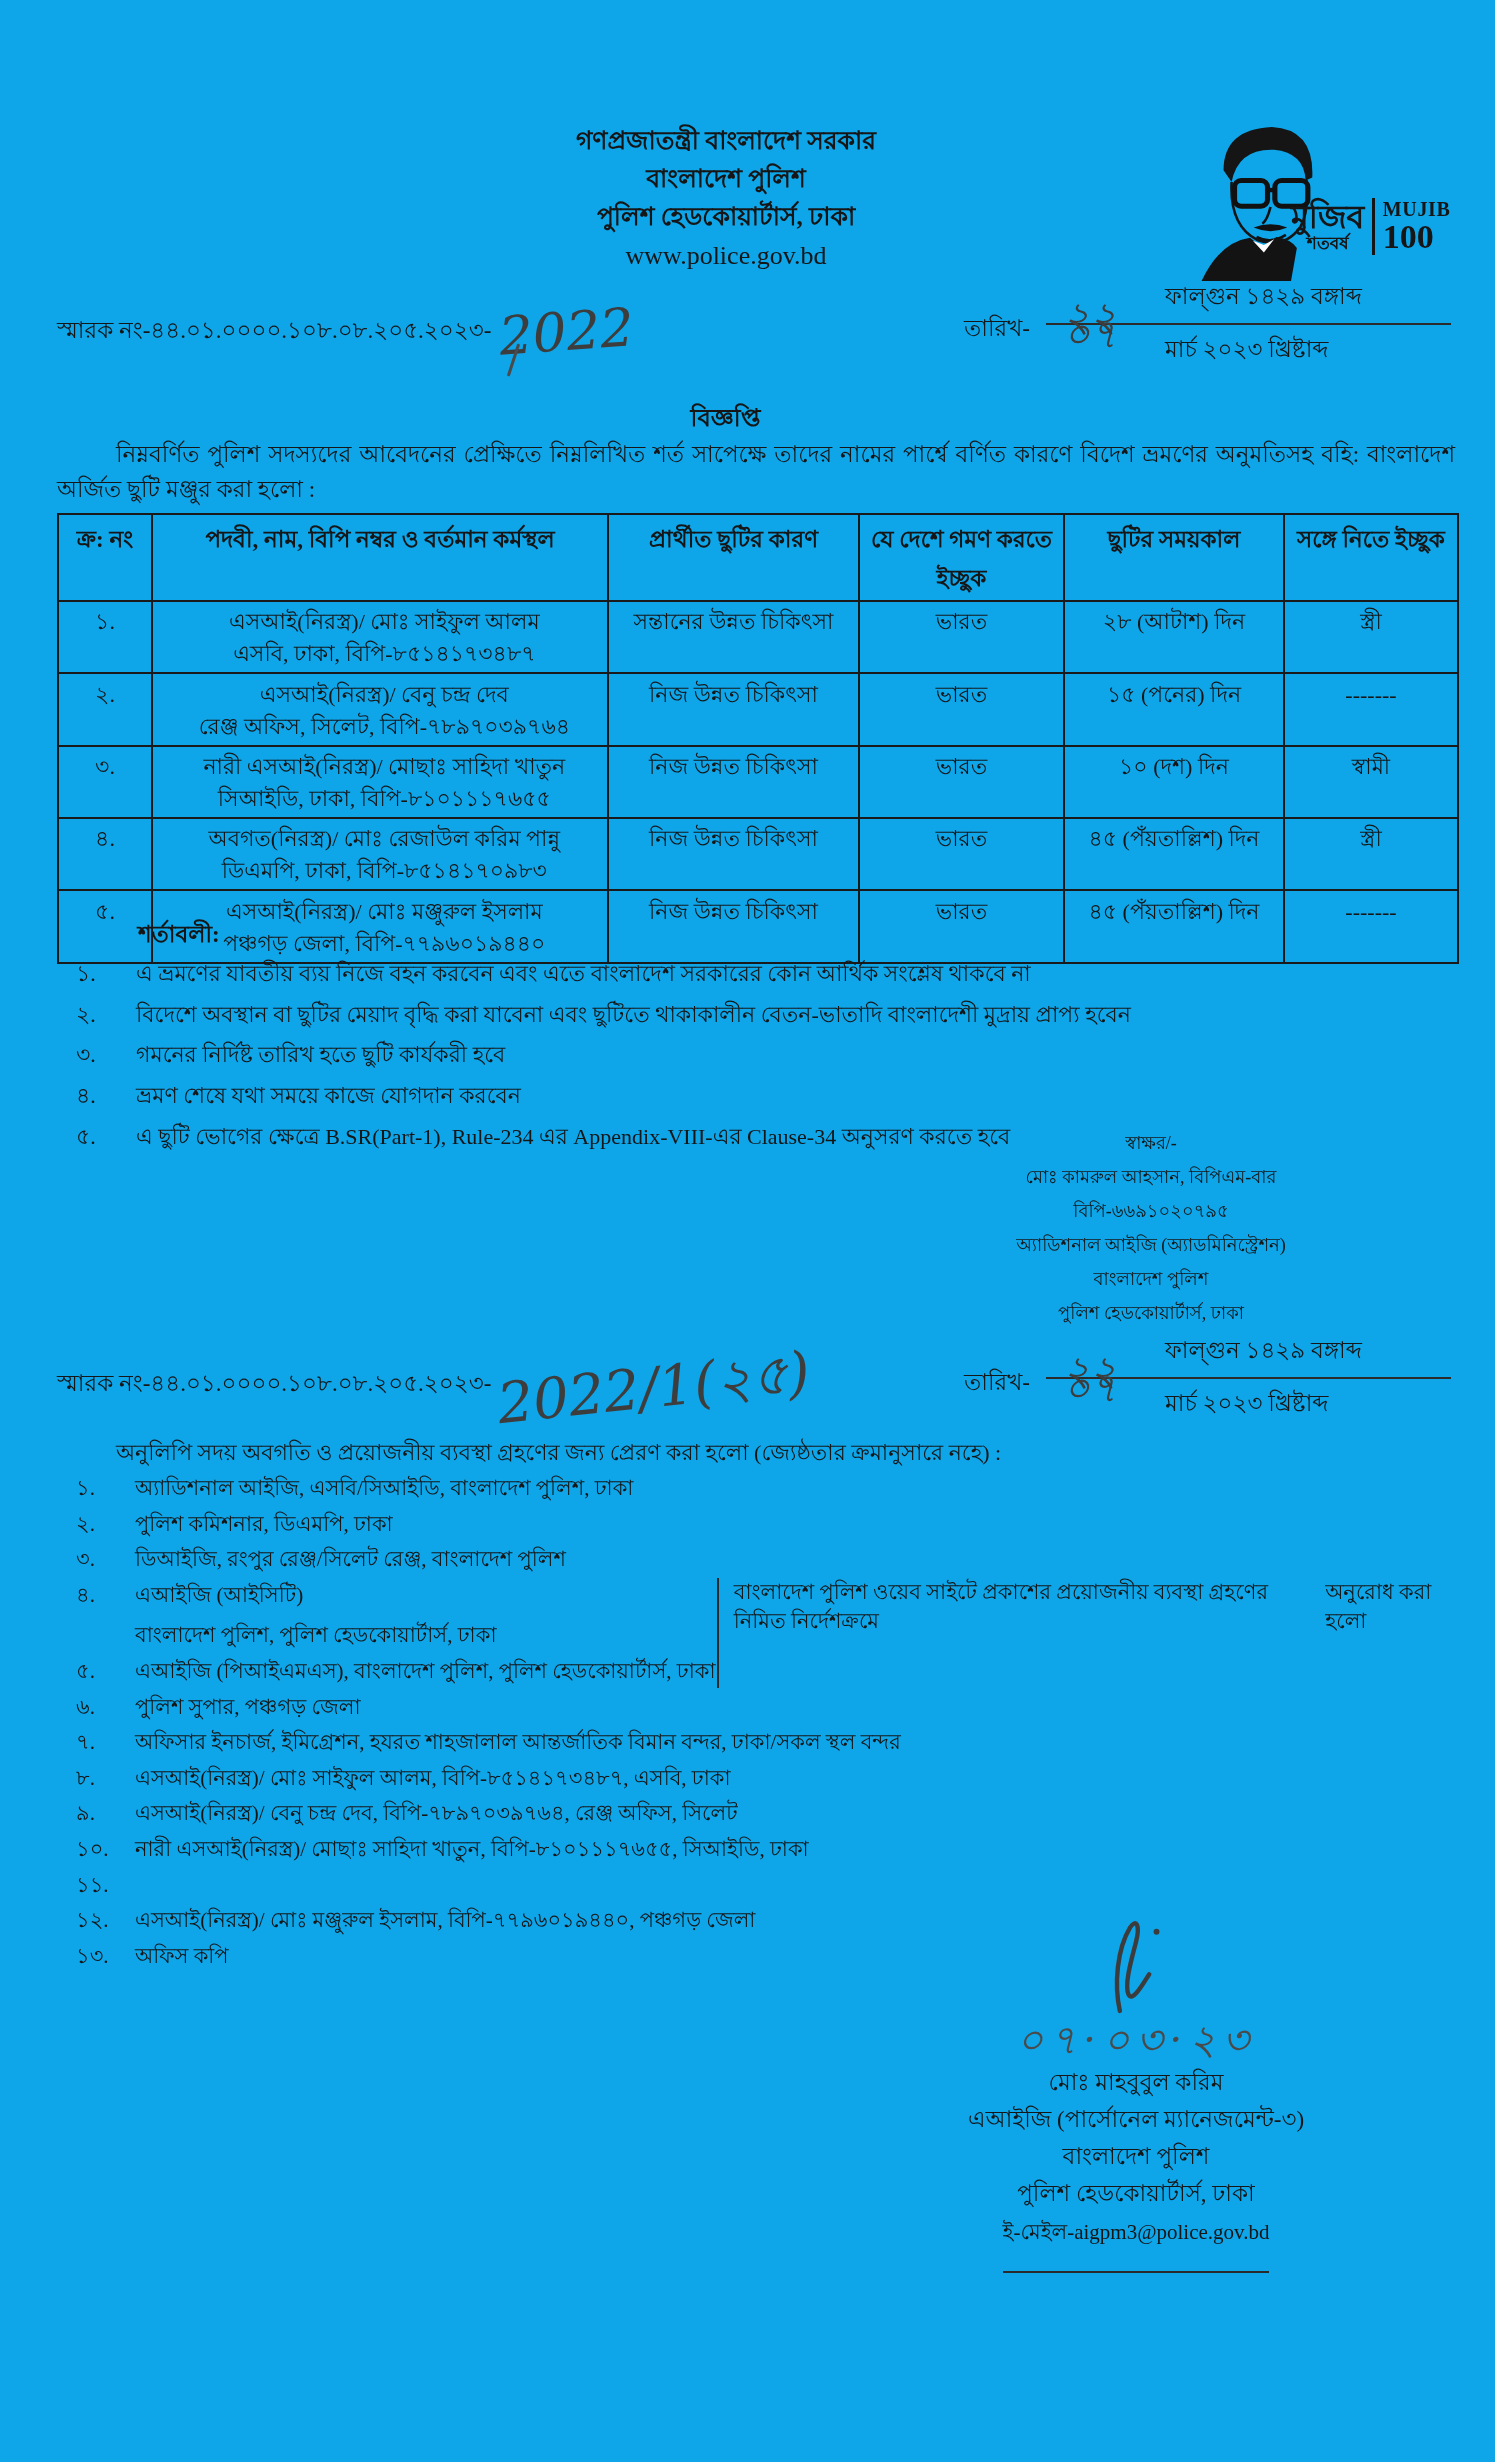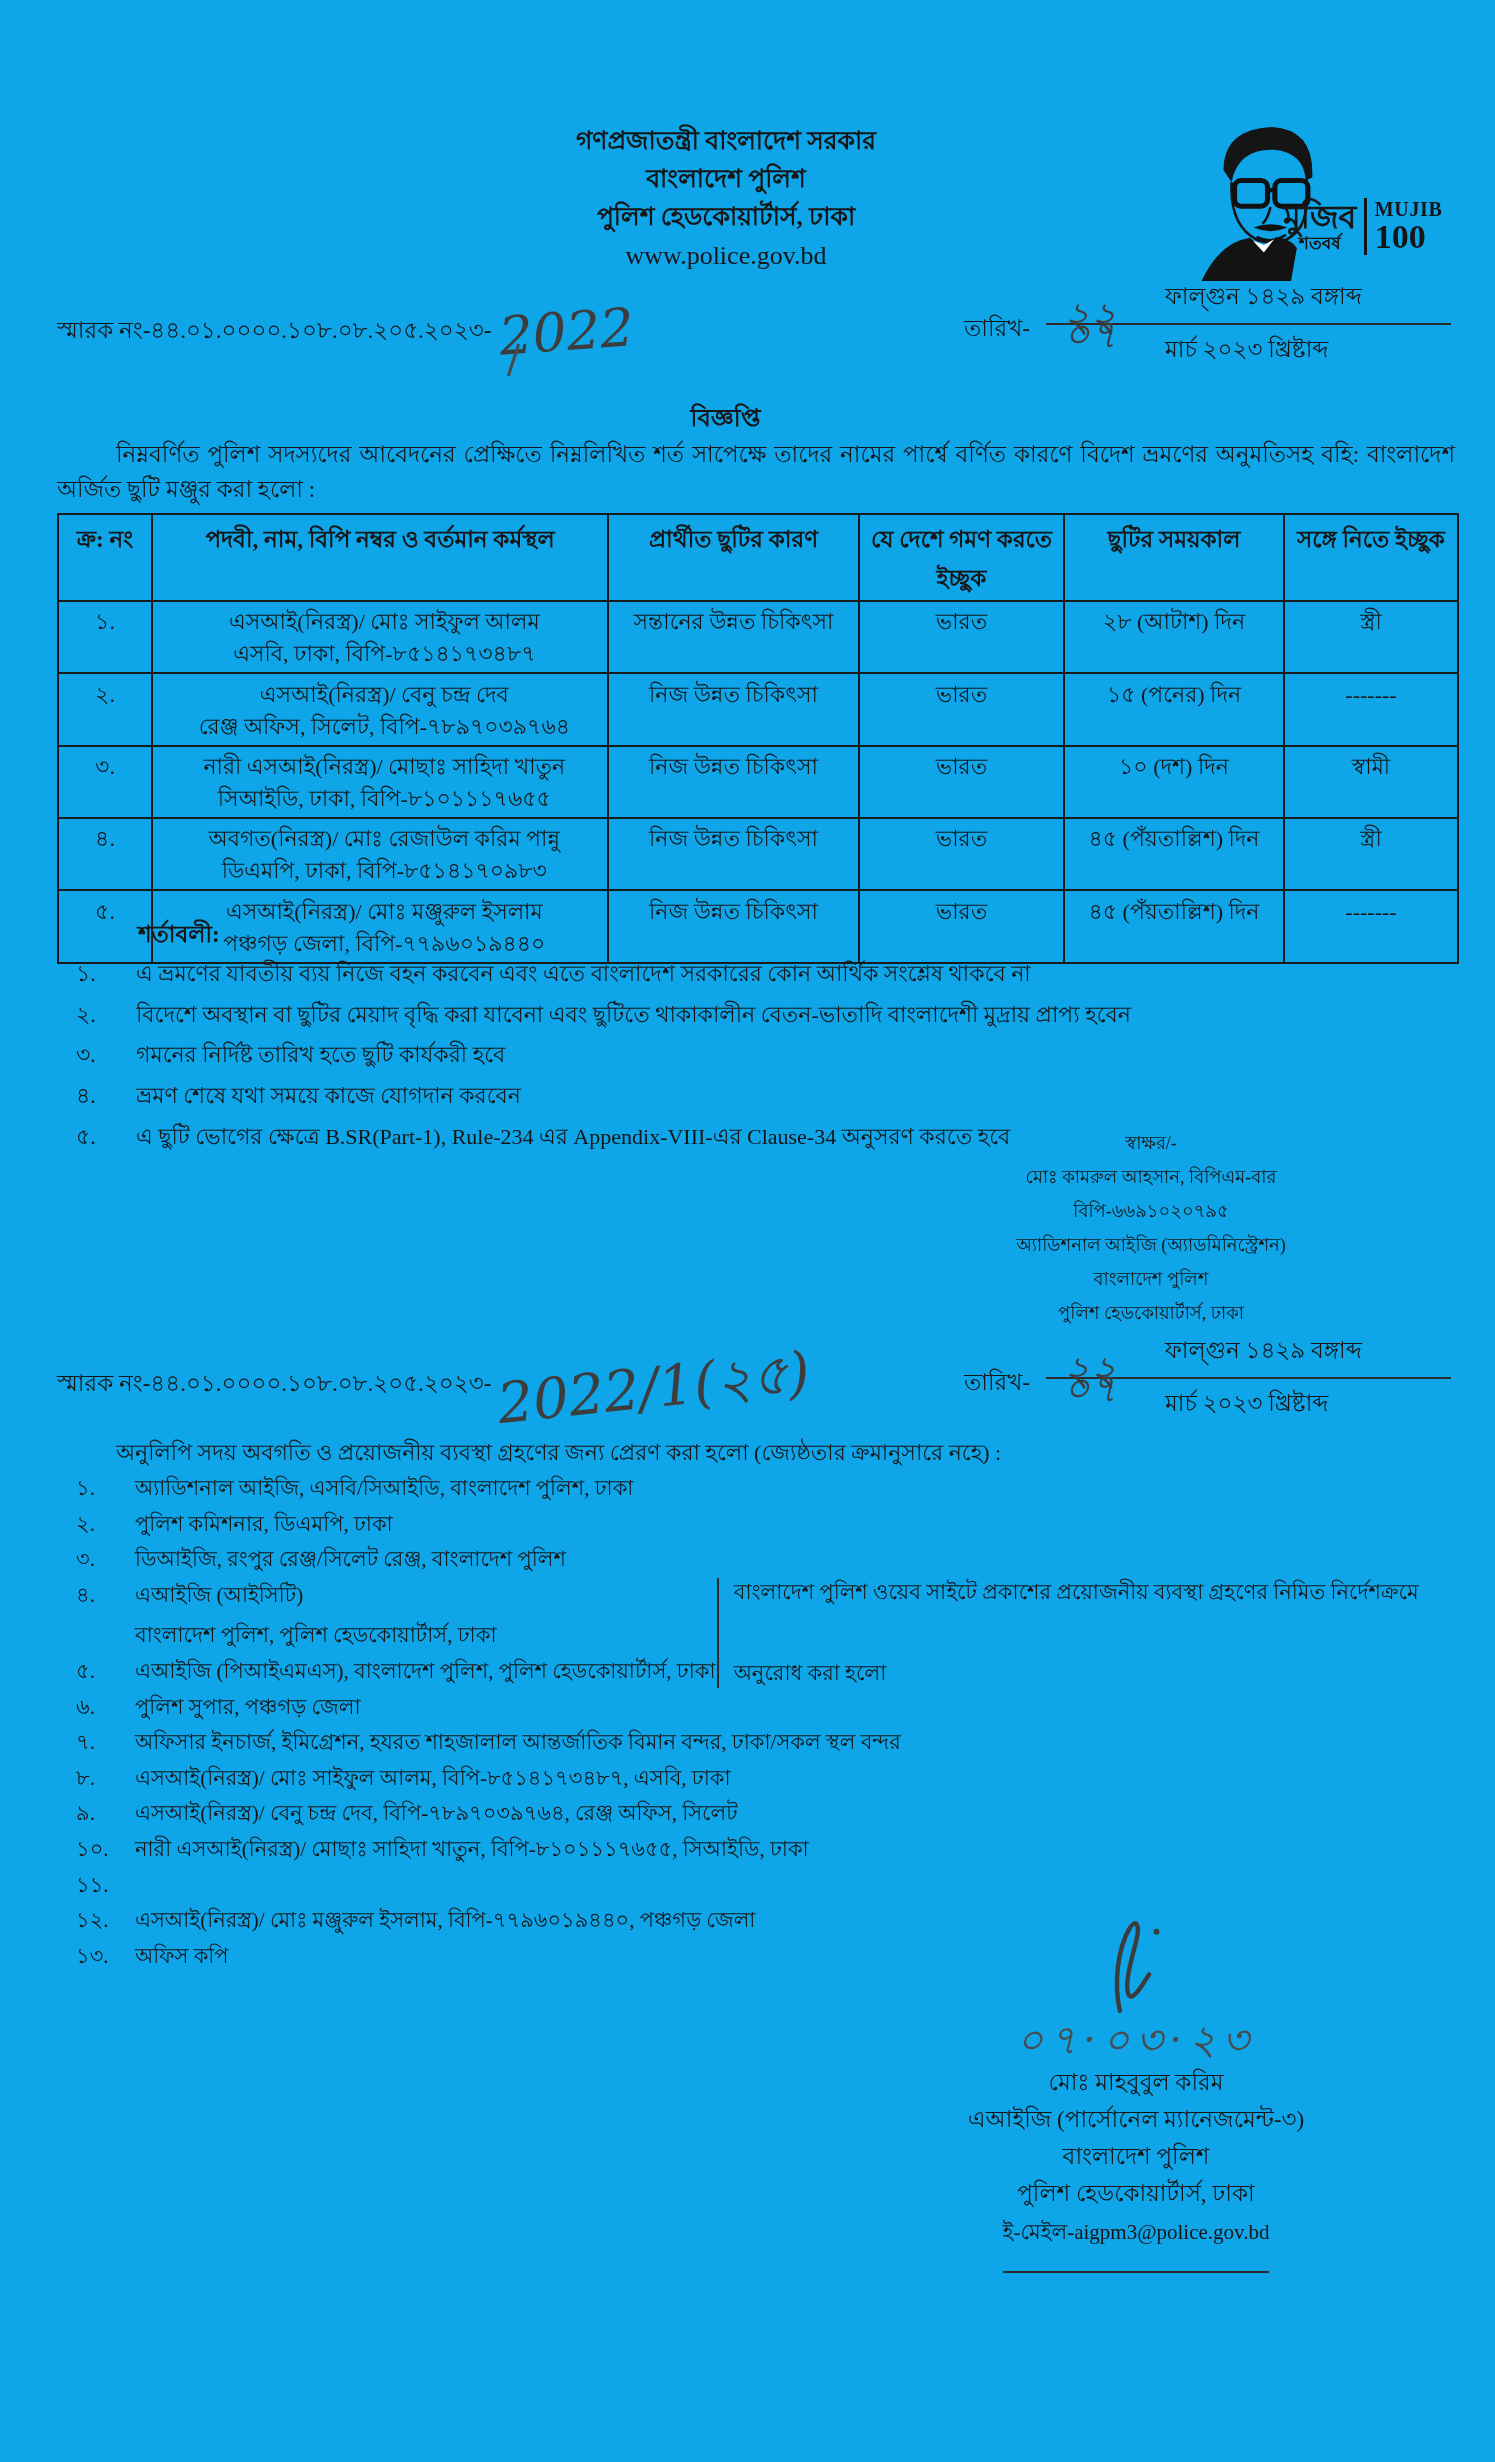--- a/index.html
+++ b/index.html
@@ -9,21 +9,21 @@
     font-family:"Liberation Serif","DejaVu Serif",serif;
     font-size:22px;overflow:hidden;
   }
   
   .header{position:absolute;left:374px;top:122px;width:704px;text-align:center;}
   .header .h-line{font-size:25px;font-weight:bold;line-height:38px;}
   .header .h-site{font-size:26px;font-weight:normal;line-height:40px;}
   
   .logo{position:absolute;left:1181px;top:116px;width:300px;height:172px;}
   .logo svg{position:absolute;left:0;top:0;}
-  .logo-text{position:absolute;left:102px;top:82px;display:flex;align-items:center;gap:7.3px;}
+  .logo-text{position:absolute;left:110px;top:82px;display:flex;align-items:center;gap:7.3px;}
   .logo-bn{display:flex;flex-direction:column;align-items:center;line-height:1;}
   .logo-bn .big{font-size:32px;font-weight:bold;}
   .logo-bn .small{font-size:17px;font-weight:bold;margin-top:1.5px;}
   .logo-divider{width:3.7px;height:57px;background:#151515;}
   .logo-en{display:flex;flex-direction:column;line-height:1;}
   .logo-en .en{font-size:20px;font-weight:bold;letter-spacing:0.7px;}
   .logo-en .num{font-size:34px;font-weight:bold;margin-top:1.5px;}
   
   .memo{position:absolute;left:57px;font-size:23px;white-space:nowrap;}
   .hw{font-family:"DejaVu Serif",serif;font-style:italic;color:#3d3d3d;}
@@ -65,21 +65,21 @@
   .sig2 .email{display:inline-block;font-size:21px;border-bottom:2.2px solid #2a2a2a;padding-bottom:20px;margin-top:4.4px;}
   
   .copy-note{position:absolute;left:57px;top:1435px;width:1398px;font-size:22px;text-indent:59px;}
   .dist{position:absolute;left:57px;top:1474px;width:1400px;font-size:21px;}
   .dist-item{display:flex;margin-bottom:6.6px;line-height:29px;}
   .dist-item .num{width:78px;padding-left:19px;box-sizing:border-box;flex:none;}
   .dist-item4{position:relative;margin-bottom:6.6px;}
   .d4-lines{display:flex;line-height:29px;}
   .d4-col{display:flex;flex-direction:column;gap:11.7px;}
   .d4-note{position:absolute;left:660px;top:-2.9px;width:740px;border-left:2.2px solid #2a2a2a;
-           padding-left:14.7px;box-sizing:border-box;display:flex;flex-direction:column;
+           padding-left:14.7px;box-sizing:border-box;display:flex;
            justify-content:space-between;height:110px;line-height:29px;}
 </style>
 </head>
 <body>
 
 <div class="sheet">
 
   <div class="header">
     <div class="h-line">গণপ্রজাতন্ত্রী বাংলাদেশ সরকার</div>
     <div class="h-line">বাংলাদেশ পুলিশ</div>

